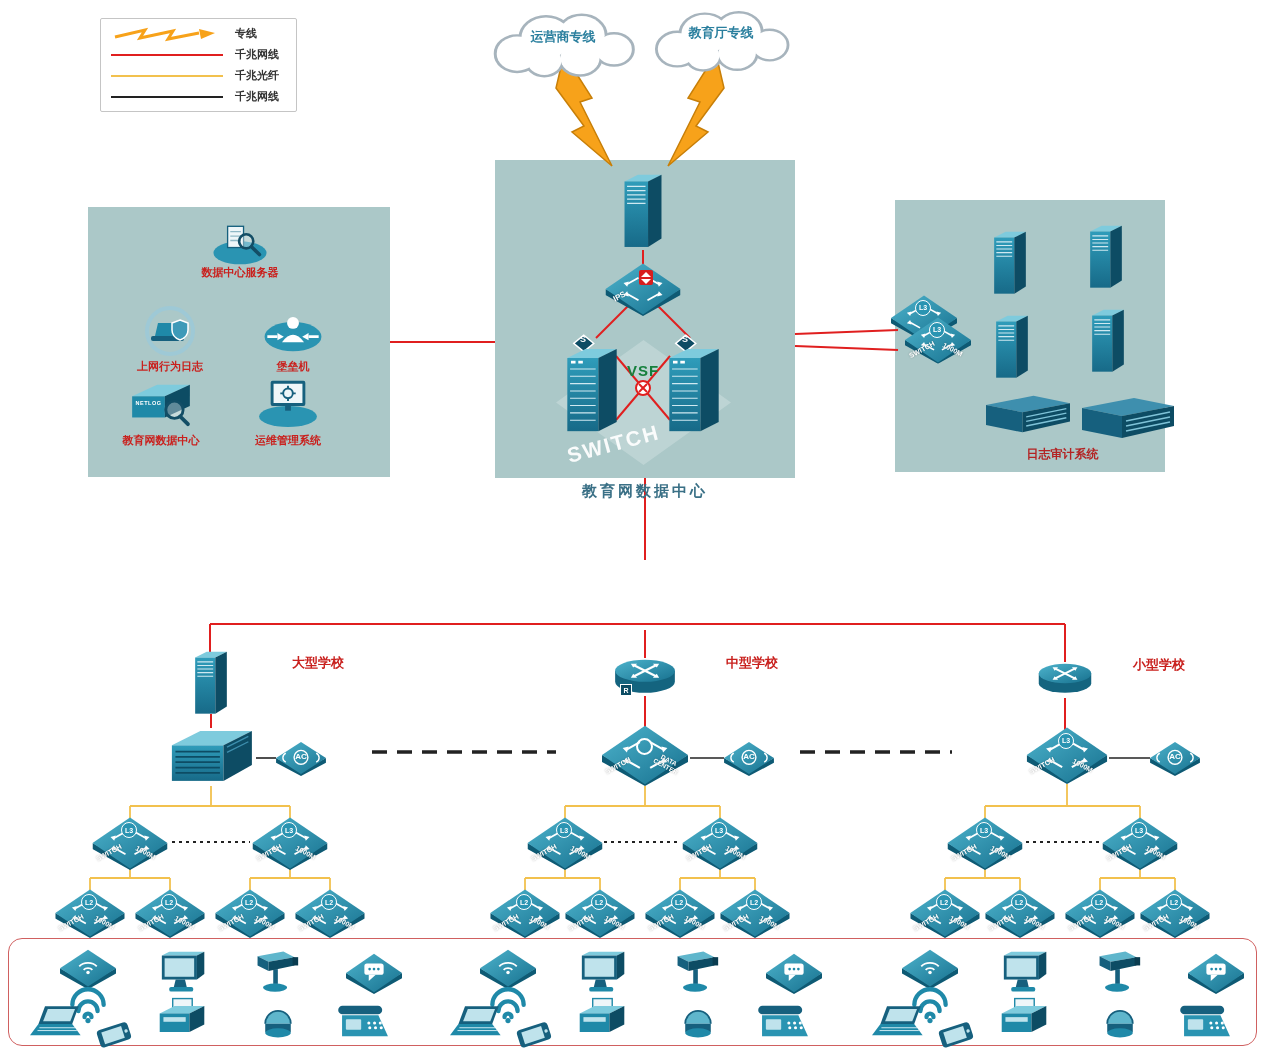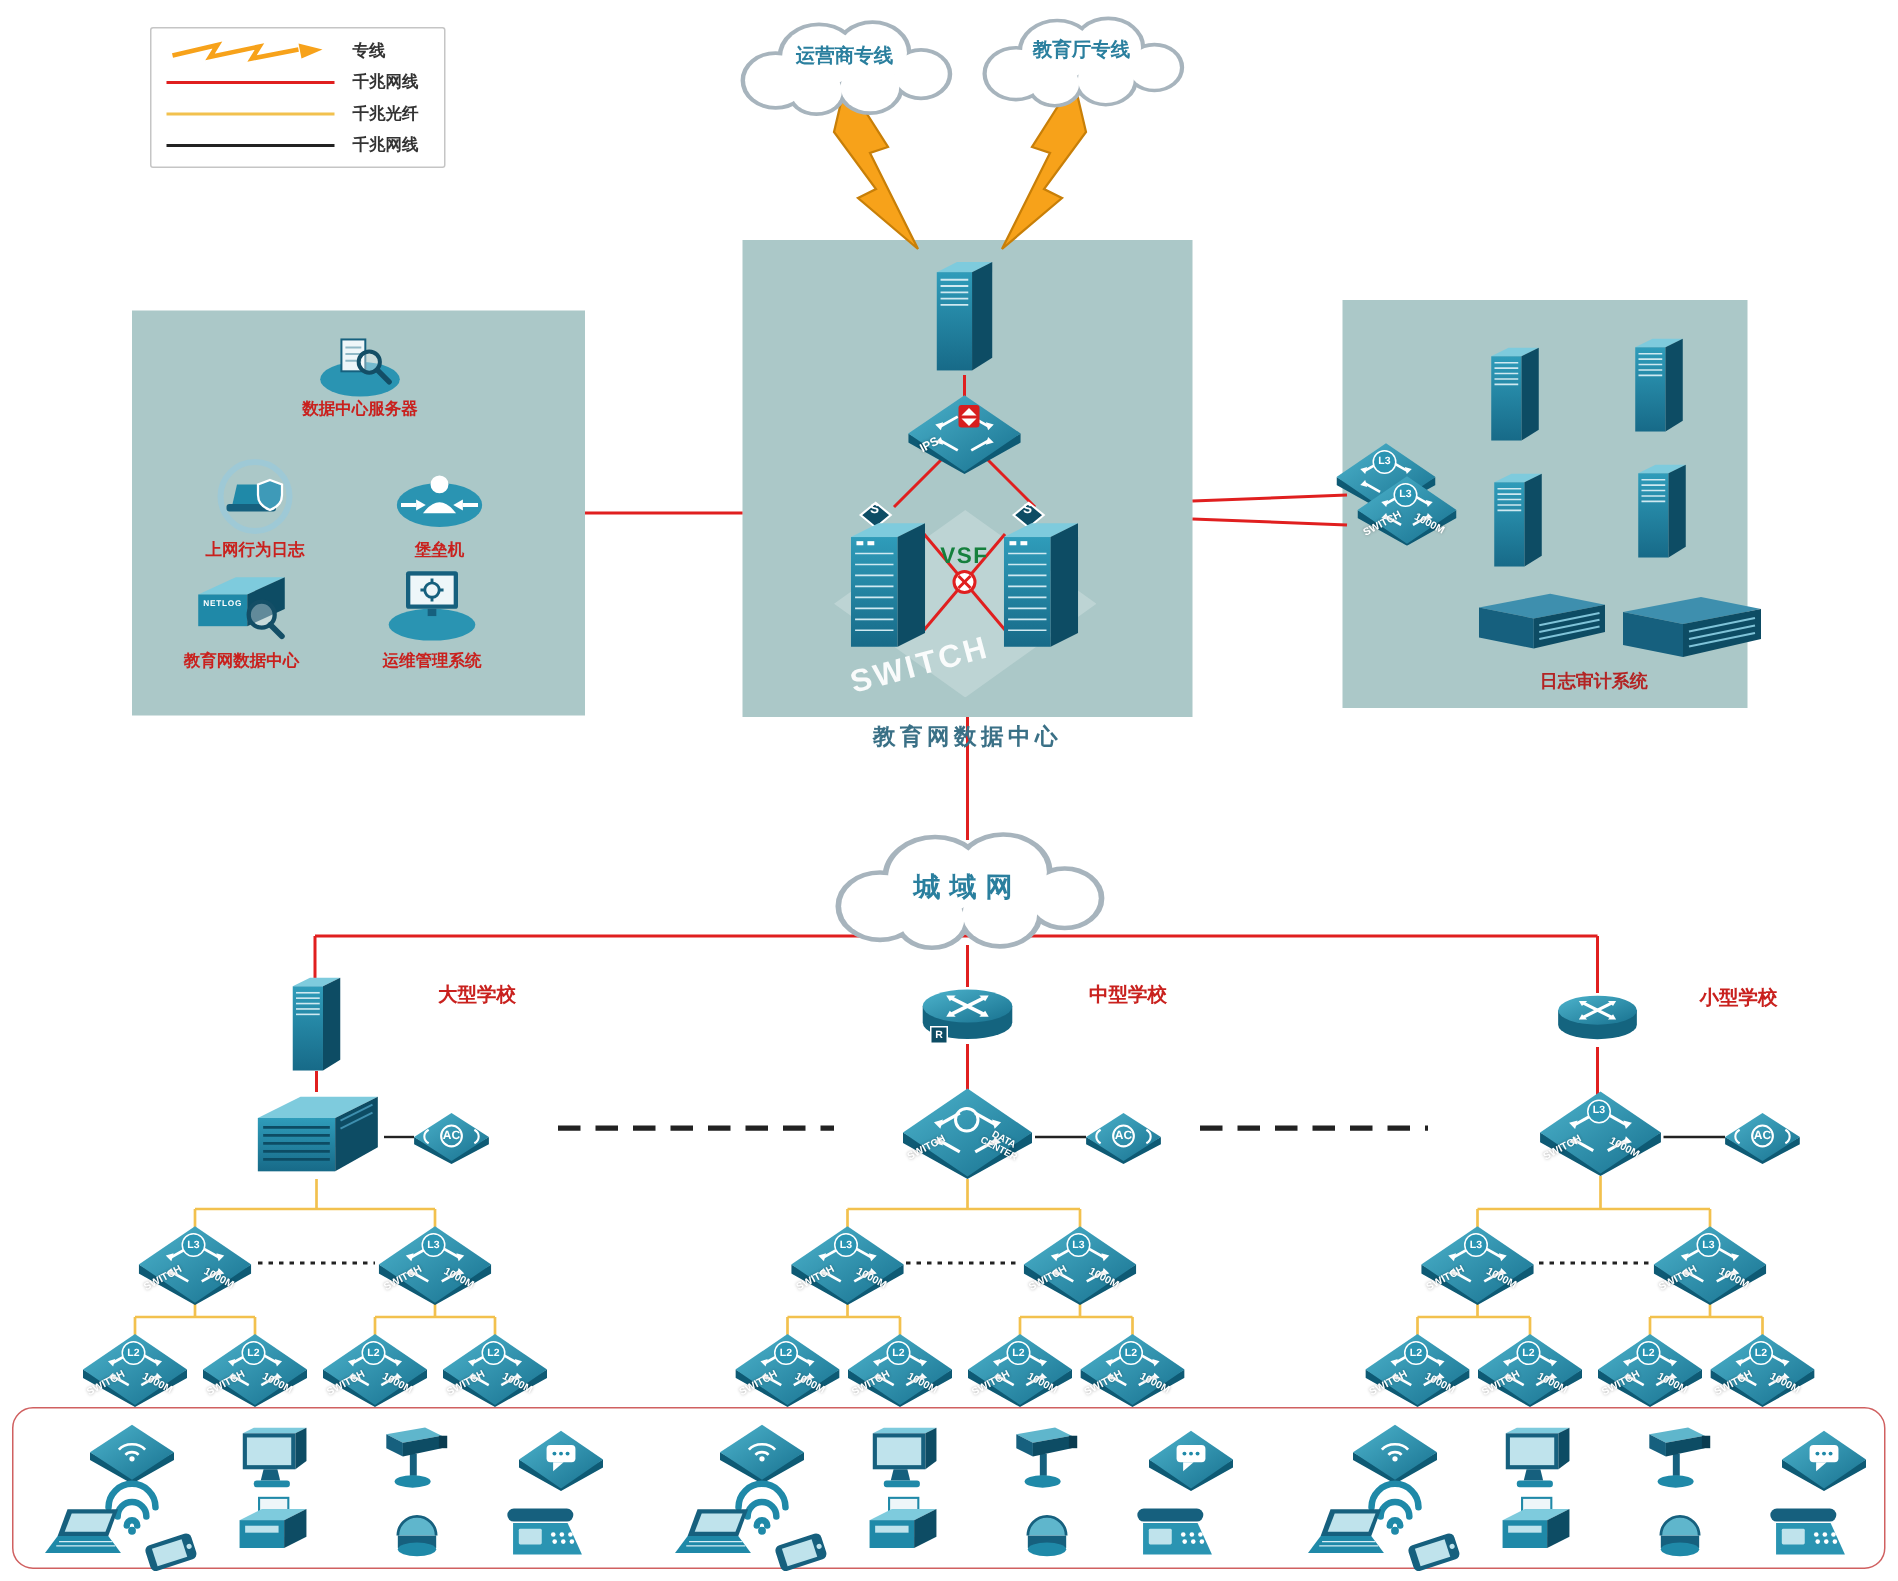--- a/index.html
+++ b/index.html
@@ -428,26 +428,20 @@
         <use href="#cloudS"></use>
       </svg>
     <div class="ctext" style="top:22px;font-size:13px">教育厅专线</div>
   </div>
   <div class="cloud" style="left:478px;top:4px;width:170px;height:78px">
     <svg viewBox="0 0 200 110" preserveAspectRatio="none">
         <use href="#cloudS"></use>
       </svg>
     <div class="ctext" style="top:24px;font-size:13px">运营商专线</div>
   </div>
-  <div class="cloud" style="left:537px;top:543px;width:216px;height:96px">
-    <svg viewBox="0 0 200 110" preserveAspectRatio="none">
-        <use href="#cloudS"></use>
-      </svg>
-    <div class="ctext" style="top:36px;font-size:18px;letter-spacing:6px">城域网</div>
-  </div>
 
   <div class="dev" style="left:617px;top:168px;width:52px;height:84px">
       <svg viewBox="0 0 60 100">
         <use href="#towerS"></use>
       </svg>
     </div>
   <div class="dev" style="left:605px;top:262px;width:76px;height:54px">
     <svg viewBox="0 0 100 72">
         <use href="#swS"></use>
       </svg>

